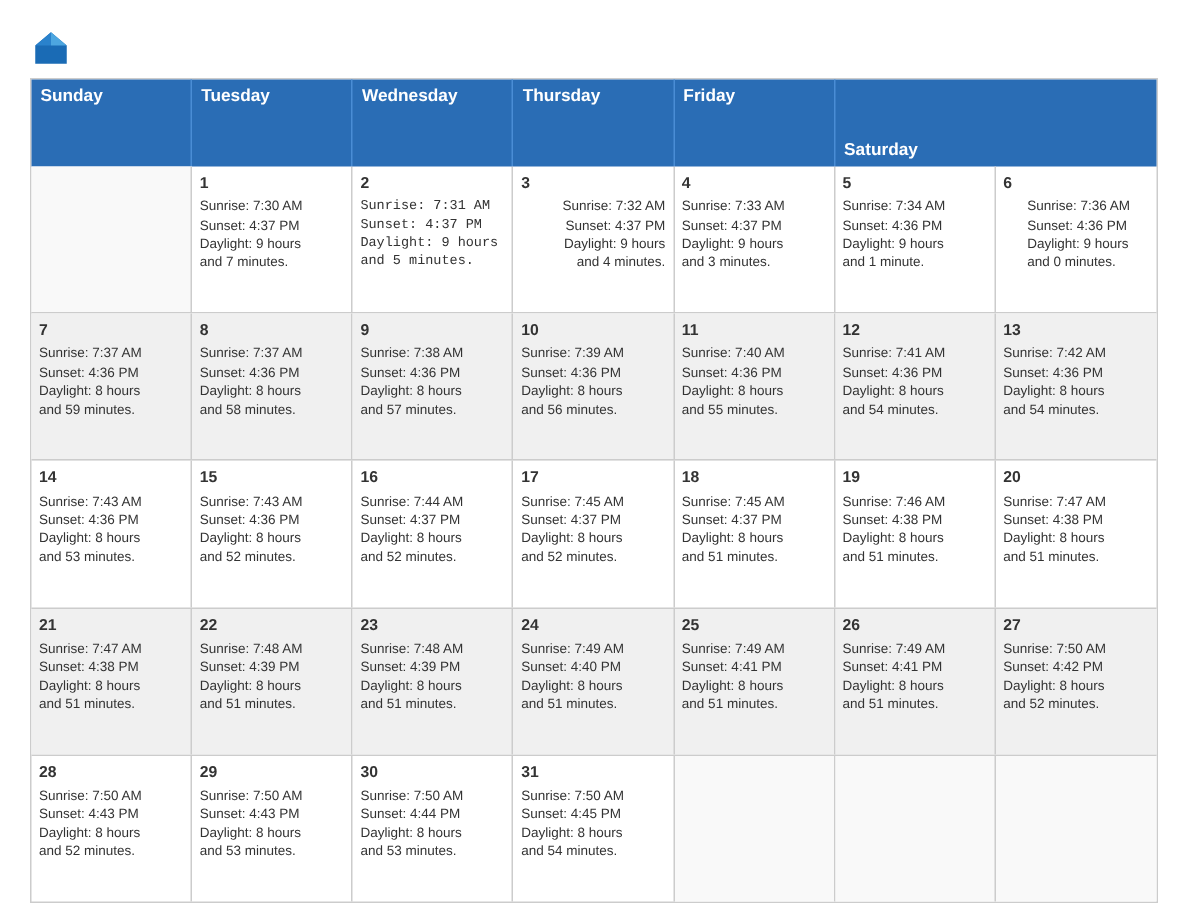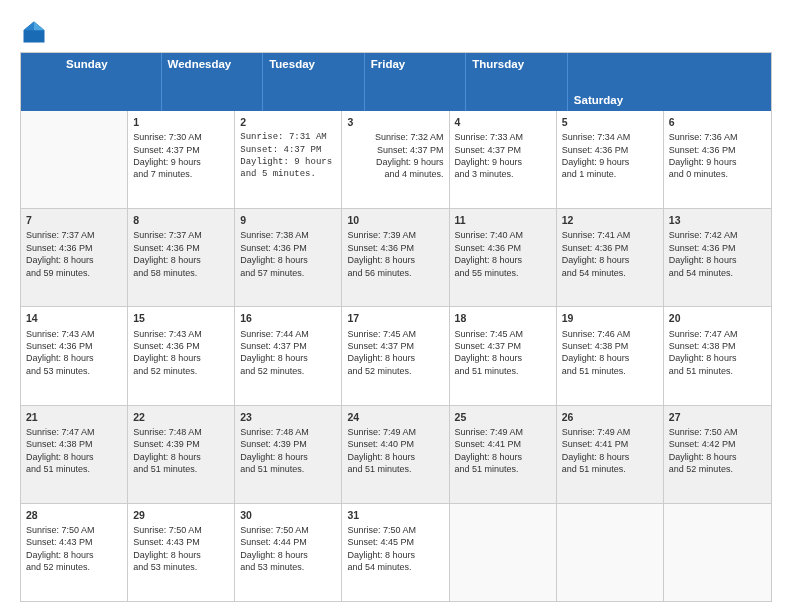--- a/index.html
+++ b/index.html
@@ -58,21 +58,20 @@
     .calendar {
       flex: 1;
       display: flex;
       flex-direction: column;
       border: 1px solid #ccc;
     }
     .cal-header {
       display: grid;
       grid-template-columns: repeat(7, 1fr);
       background: #2a6db5;
-      padding-left: 39px;
     }
     .cal-header-cell {
       color: #fff;
       font-size: 11.5px;
       font-weight: bold;
       padding: 5px 6px;
       text-align: left;
       border-right: 1px solid #4a8dd5;
     }
     .cal-header-cell:last-child { border-right: none; margin-top: 36px; }
@@ -134,24 +133,24 @@
     </div>
     <div class="title-block">
       <div class="main-title"></div>
       <div class="subtitle"></div>
     </div>
   </div>
 
   <div class="calendar">
     <div class="cal-header">
     <div class="cal-header-cell">Sunday</div>
+        <div class="cal-header-cell">Tuesday</div>
         <div class="cal-header-cell">Wednesday</div>
-        <div class="cal-header-cell">Tuesday</div>
+        <div class="cal-header-cell">Thursday</div>
         <div class="cal-header-cell">Friday</div>
-        <div class="cal-header-cell">Thursday</div>
         <div class="cal-header-cell">Saturday</div>
       </div>
     <div class="cal-body">
     <div class="cal-row">
           <div class="cal-cell empty"></div>
           <div class="cal-cell">
             <span class="day-num">1</span>
             <div class="cell-text" style="white-space: pre-line;">Sunrise: 7:30 AM
 Sunset: 4:37 PM
 Daylight: 9 hours
@@ -180,21 +179,21 @@
           </div>
           <div class="cal-cell">
             <span class="day-num">5</span>
             <div class="cell-text" style="white-space: pre-line;">Sunrise: 7:34 AM
 Sunset: 4:36 PM
 Daylight: 9 hours
 and 1 minute.</div>
           </div>
           <div class="cal-cell">
             <span class="day-num">6</span>
-            <div class="cell-text" style="white-space: pre-line;">Sunrise: 7:36 AM
+            <div class="cell-text" style="white-space: pre-line; margin-left: 16px;">Sunrise: 7:36 AM
 Sunset: 4:36 PM
 Daylight: 9 hours
 and 0 minutes.</div>
           </div>
         </div>
         <div class="cal-row row-shade">
           <div class="cal-cell">
             <span class="day-num">7</span>
             <div class="cell-text" style="white-space: pre-line;">Sunrise: 7:37 AM
 Sunset: 4:36 PM

